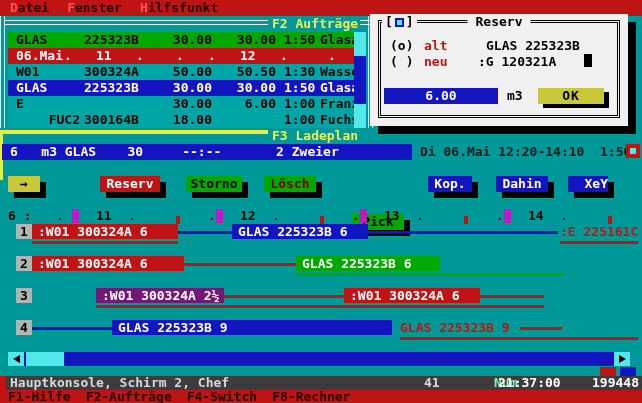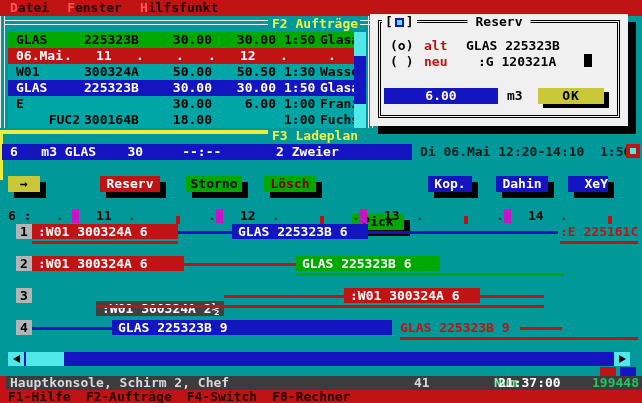--- a/index.html
+++ b/index.html
@@ -51,21 +51,21 @@
   .hsb-cap{position:absolute;top:352px;width:16px;height:14px;background:#50E8E8;display:flex;align-items:center;justify-content:center}
   .hsb-track{position:absolute;top:352px;left:24px;width:590px;height:14px;background:#1414C0}
   .hsb-thumb{position:absolute;top:352px;left:26px;width:38px;height:14px;background:#50E8E8}
   .tri-left{width:0;height:0;border-top:4px solid transparent;border-bottom:4px solid transparent;border-right:7px solid #000}
   .tri-right{width:0;height:0;border-top:4px solid transparent;border-bottom:4px solid transparent;border-left:7px solid #000}
   .corner-block{position:absolute;top:367px;width:16px;height:9px}
 
   
   #statusbar{position:absolute;left:0;top:376px;width:642px;height:14px;background:#3C3C3C;color:#D8D8D8;line-height:14px}
   #statusbar span{position:absolute;top:0;white-space:pre}
-  #status-counter{color:#22c55e}
+  #status-counter{color:#ffffff}
   #status-redstub{position:absolute;left:0;top:0;width:6px;height:14px;background:#C01414}
 
   
   #fkeys{position:absolute;left:0;top:390px;width:642px;height:13px;background:#C01414;display:flex;gap:15px;padding-left:8px;align-items:center;line-height:13px}
   .fkey{color:#200000;white-space:pre;cursor:default}
 
   
   #dialog{position:absolute;left:370px;top:14px;width:258px;height:112px;background:#F0F0F0;box-shadow:8px 8px 0 #000;z-index:10}
   .dlg-frame{position:absolute;left:8px;right:8px;top:6px;bottom:8px;border:3px double #000;pointer-events:none}
   .dlg-title{position:absolute;top:0;left:50%;transform:translateX(-50%);background:#F0F0F0;padding:0 8px;height:16px}
@@ -208,21 +208,21 @@
       </div>
       <div class="grow" style="top: 32px;">
         <div class="glabel">2</div>
         <div class="gbar" style="left: 32px; width: 152px; background: rgb(192, 20, 20); color: rgb(255, 255, 255);">:W01 300324A 6</div>
         <div class="gline" style="left: 184px; width: 112px; background: rgb(192, 20, 20); top: 7px;"></div>
         <div class="gbar" style="left: 296px; width: 144px; background: rgb(0, 168, 0); color: rgb(255, 255, 255);">GLAS 225323B 6</div>
         <div class="gline" style="left: 296px; width: 268px; background: rgb(0, 168, 0); top: 17px;"></div>
       </div>
       <div class="grow" style="top: 64px;">
         <div class="glabel">3</div>
-        <div class="gbar" style="left: 96px; width: 128px; background: #404040; color: rgb(255, 255, 255); margin-top: 13px;">:W01 300324A 2½</div>
+        <div class="gbar" style="left: 96px; width: 128px; background: #701a75; color: rgb(255, 255, 255);">:W01 300324A 2½</div>
         <div class="gline" style="left: 224px; width: 120px; background: rgb(192, 20, 20); top: 7px;"></div>
         <div class="gbar" style="left: 344px; width: 136px; background: rgb(192, 20, 20); color: rgb(255, 255, 255);">:W01 300324A 6</div>
         <div class="gline" style="left: 480px; width: 64px; background: rgb(192, 20, 20); top: 7px;"></div>
         <div class="gline" style="left: 96px; width: 448px; background: rgb(192, 20, 20); top: 17px;"></div>
       </div>
       <div class="grow" style="top: 96px;">
         <div class="glabel">4</div>
         <div class="gline" style="left: 32px; width: 80px; background: rgb(20, 20, 192); top: 7px;"></div>
         <div class="gbar" style="left: 112px; width: 280px; background: rgb(20, 20, 192); color: rgb(255, 255, 255);">GLAS 225323B 9</div>
         <span class="gtext" style="left: 400px; color: rgb(192, 20, 20);">GLAS 225323B 9</span>
@@ -238,21 +238,21 @@
   <div class="hsb-thumb"></div>
   <div class="hsb-cap" style="left:614px">
     <div class="tri-right"></div>
   </div>
   <div class="corner-block" style="left:600px;background:#C01414"></div>
   <div class="corner-block" style="left:620px;background:#1414C0"></div>
 
   <div id="statusbar">
     <div id="status-redstub"></div>
     <span style="left:10px">Hauptkonsole, Schirm 2, Chef</span>
-    <span style="left:414px">41</span>
+    <span style="left:424px">41</span>
     <span style="left:494px;color:#86efac">Num</span>
     <span style="left:498px;color:#fff">21:37:00</span>
     <span id="status-counter" style="left:592px">199448</span>
   </div>
 
   <div id="fkeys">
       <span class="fkey">F1-Hilfe</span>
       <span class="fkey">F2-Aufträge</span>
       <span class="fkey">F4-Switch</span>
       <span class="fkey">F8-Rechner</span>
@@ -263,21 +263,21 @@
     <div class="dlg-close">
         <span>[</span>
         <span class="dlg-close-box"></span>
         <span>]</span>
       </div>
     <div class="dlg-title">Reserv</div>
 
     <div class="dlg-line" style="top:24px">
       <span style="left:12px">(o)</span>
       <span class="dlg-hot" style="left:46px">alt</span>
-      <span style="left:88px">GLAS 225323B</span>
+      <span style="left:108px">GLAS 225323B</span>
     </div>
     <div class="dlg-line" style="top:40px">
       <span style="left:12px">( )</span>
       <span class="dlg-hot" style="left:46px">neu</span>
       <span style="left:100px">:G 120321A</span>
       <span class="dlg-cursor"></span>
     </div>
 
     <div class="dlg-field">
       <span>6.00</span>

